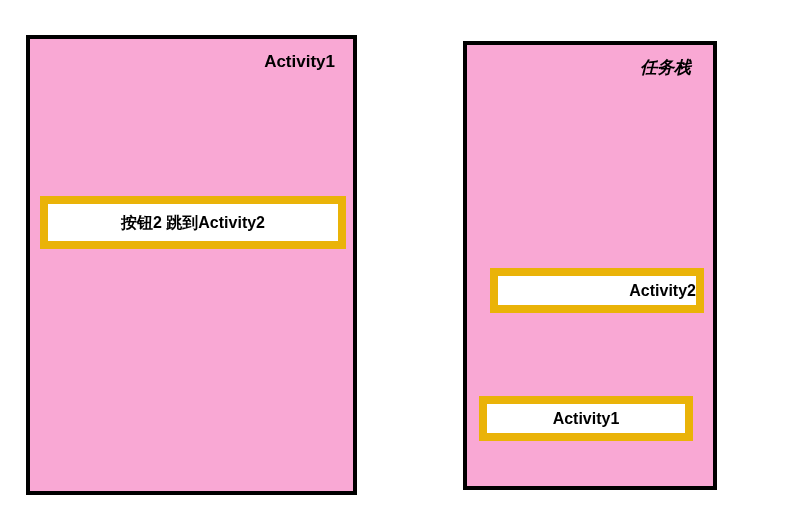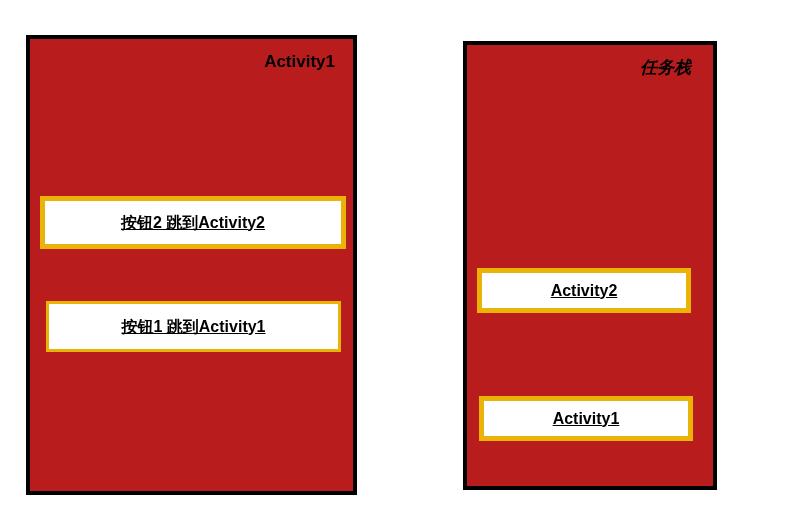--- a/index.html
+++ b/index.html
@@ -20,21 +20,21 @@
     position: absolute;
     left: 0;
     top: 0;
     width: 785px;
     height: 505px;
   }
 
   
   .panel {
     position: absolute;
-    background: #b91c1c;
+    background: #f9a8d4;
     border: 4px solid #000000;
     box-sizing: border-box;
   }
   #activity-panel {
     left: 26px;
     top: 35px;
     width: 331px;
     height: 460px;
   }
   #taskstack-panel {
@@ -56,27 +56,26 @@
   }
   #taskstack-panel .panel-title {
     right: 22px;
     font-style: italic;
   }
 
   
   .box {
     position: absolute;
     background: #ffffff;
-    border: 5px solid #eab308;
+    border: 8px solid #eab308;
     box-sizing: border-box;
     display: flex;
     align-items: center;
     justify-content: center;
     text-align: center;
-    text-decoration: underline;
   }
   .box .box-label {
     font-size: 16px;
     font-weight: bold;
     line-height: 20px;
     white-space: nowrap;
   }
 
   
   #btn-activity2 {
@@ -88,47 +87,45 @@
   #btn-activity1 {
     left: 16px;
     top: 262px;
     width: 295px;
     height: 51px;
     border-width: 3px;
   }
 
   
   #stack-activity2 {
-    left: 10px;
+    left: 23px;
     top: 223px;
     width: 214px;
     height: 45px;
+    justify-content: flex-end;
   }
   #stack-activity1 {
     left: 12px;
     top: 351px;
     width: 214px;
     height: 45px;
   }
 </style>
 </head>
 <body>
 
 <div id="diagram">
 
   <div class="panel" id="activity-panel">
     <div class="panel-title">Activity1</div>
 
     <div class="box" id="btn-activity2">
       <span class="box-label">按钮2 跳到Activity2</span>
     </div>
 
-    <div class="box" id="btn-activity1">
-      <span class="box-label">按钮1 跳到Activity1</span>
-    </div>
   </div>
 
   <div class="panel" id="taskstack-panel">
     <div class="panel-title">任务栈</div>
 
     <div class="box" id="stack-activity2">
       <span class="box-label">Activity2</span>
     </div>
 
     <div class="box" id="stack-activity1">

